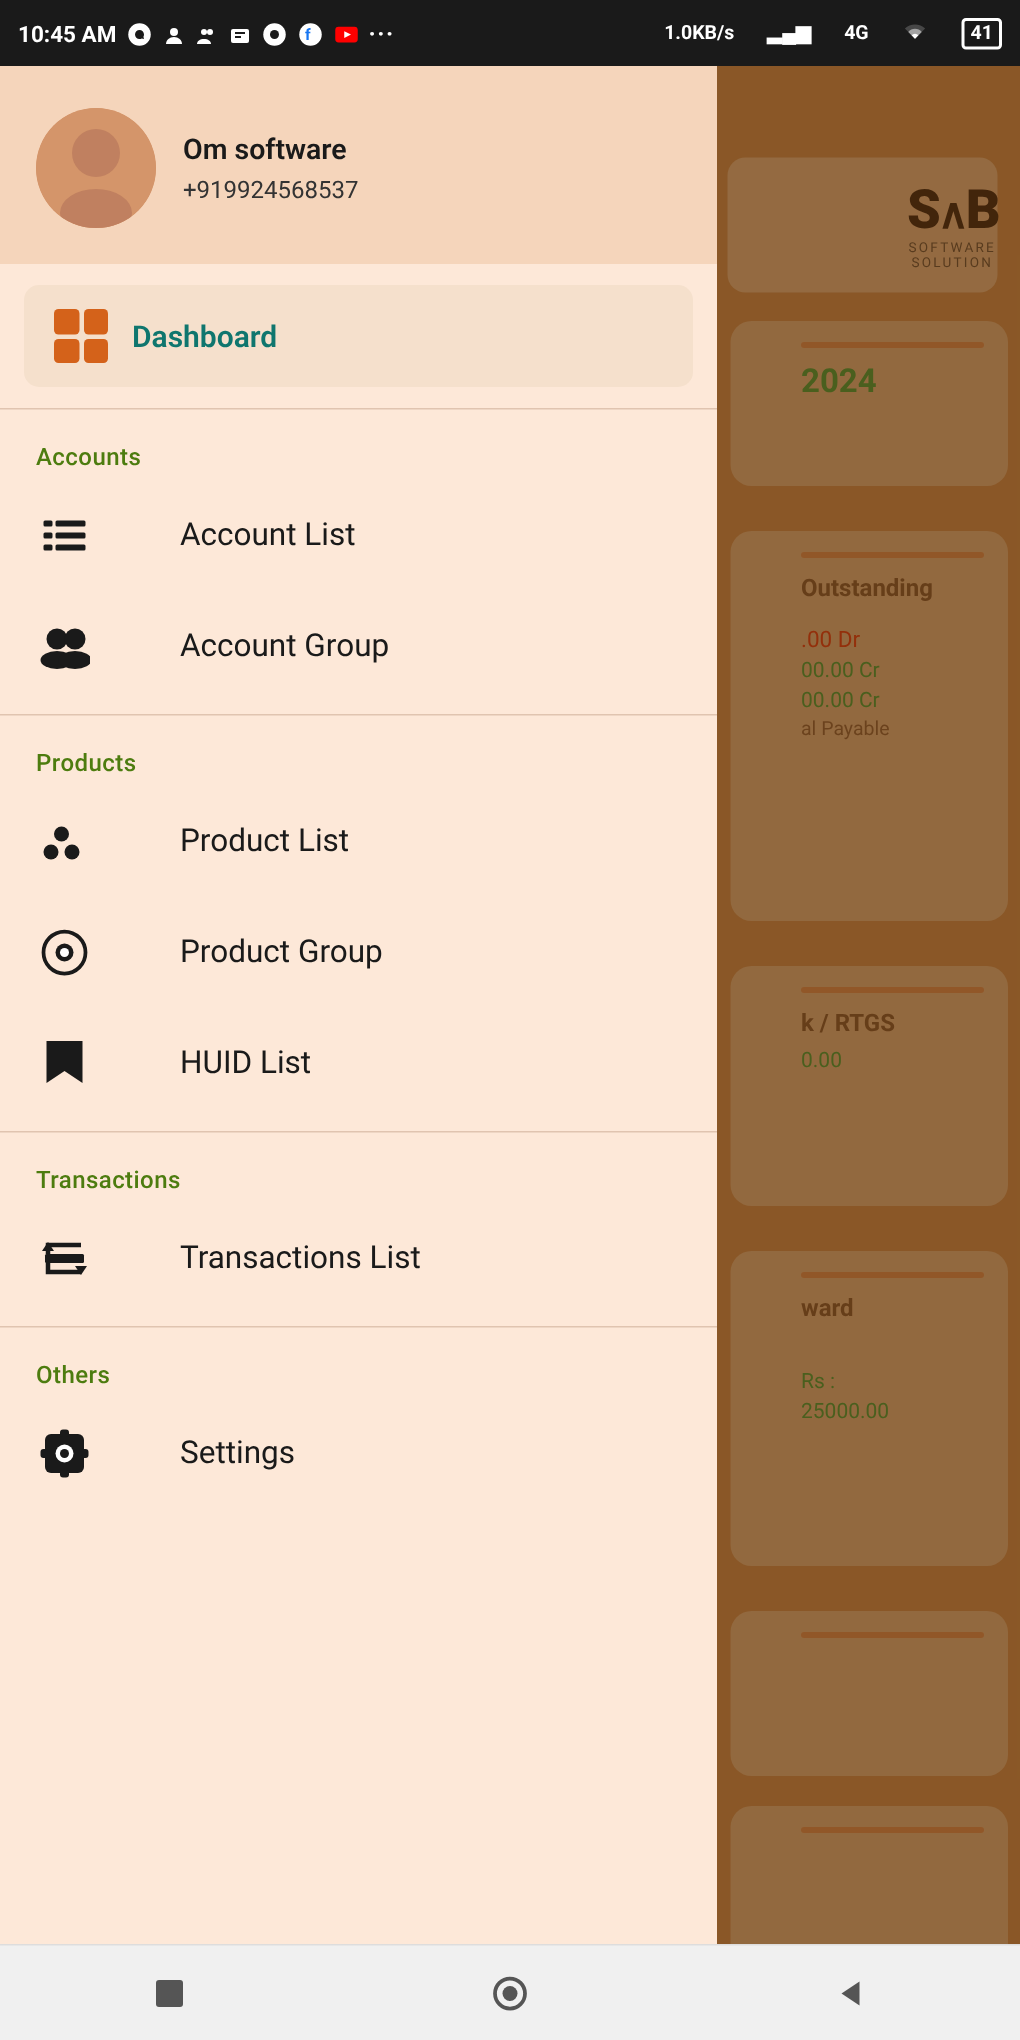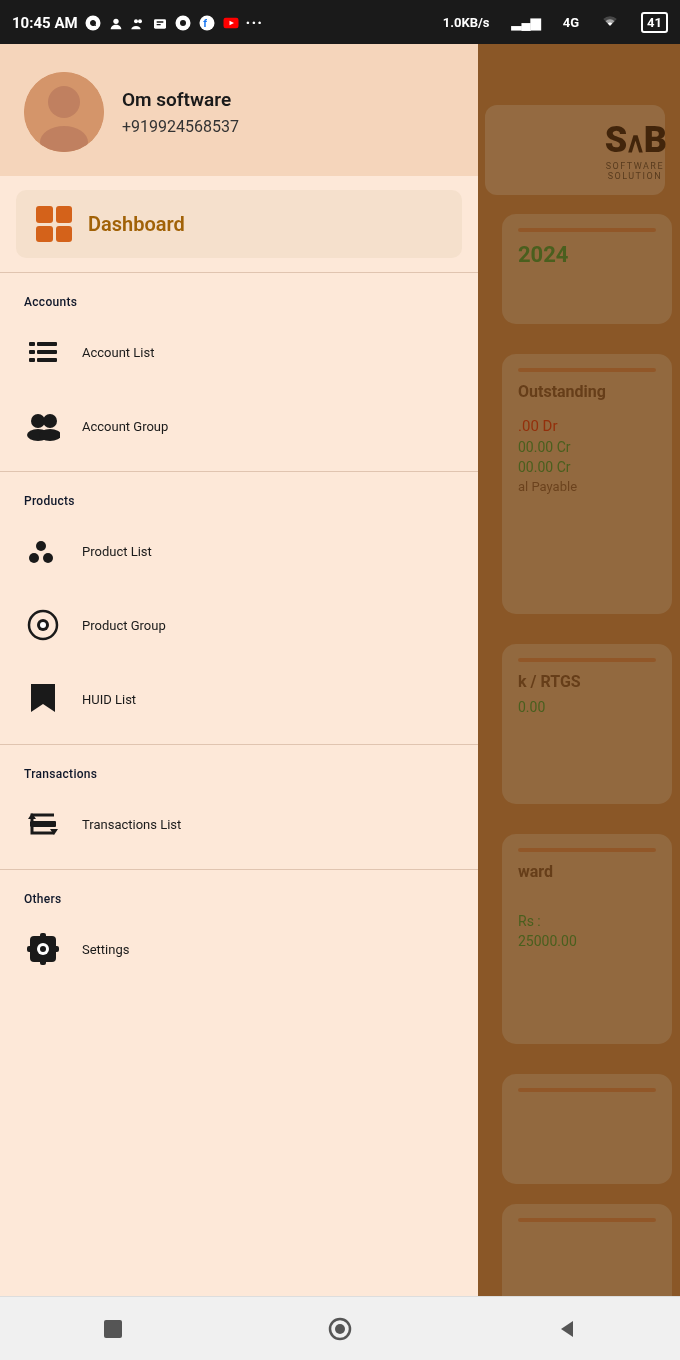--- a/index.html
+++ b/index.html
@@ -52,21 +52,22 @@
       background: rgba(100, 60, 20, 0.55);
       z-index: 1;
     }
 
     
     .bg-card {
       position: absolute;
       right: 8px;
       background: rgba(210, 175, 140, 0.7);
       border-radius: 14px;
-      width: 170px;
+      width: 185px;
+      padding-left: 31px;
     }
     .bg-card-1 { top: 170px; height: 110px; }
     .bg-card-2 { top: 310px; height: 260px; }
     .bg-card-3 { top: 600px; height: 160px; }
     .bg-card-4 { top: 790px; height: 210px; }
     .bg-card-5 { top: 1030px; height: 110px; }
     .bg-card-6 { top: 1160px; height: 110px; }
 
     .bg-card-line {
       height: 4px;
@@ -142,59 +143,60 @@
       display: grid;
       grid-template-columns: 1fr 1fr;
       gap: 3px;
     }
     .dashboard-icon-sq {
       background: #d4621a;
       border-radius: 3px;
     }
     .dashboard-label {
       font-size: 20px;
-      color: #a16207;
+      color: #0f766e;
       font-weight: 600;
     }
 
     
     .section-divider {
       height: 1px;
       background: #e0c4b0;
       margin: 8px 0;
     }
 
     
     .section-header {
       padding: 14px 24px 6px;
-      font-size: 12px;
-      color: #0f172a;
+      font-size: 16px;
+      color: #4d7c0f;
       font-weight: 500;
       letter-spacing: 0.3px;
     }
 
     
     .menu-item {
       display: flex;
       align-items: center;
       padding: 18px 24px;
       gap: 20px;
       cursor: pointer;
     }
     .menu-icon {
       width: 38px;
       height: 38px;
       display: flex;
       align-items: center;
       justify-content: center;
     }
     .menu-label {
-      font-size: 13px;
+      font-size: 21px;
       color: #1a1a1a;
       font-weight: 400;
+      margin-left: 38px;
     }
 
     
     .bottom-nav {
       position: absolute;
       bottom: 0;
       left: 0;
       width: 680px;
       height: 64px;
       background: #f0f0f0;

